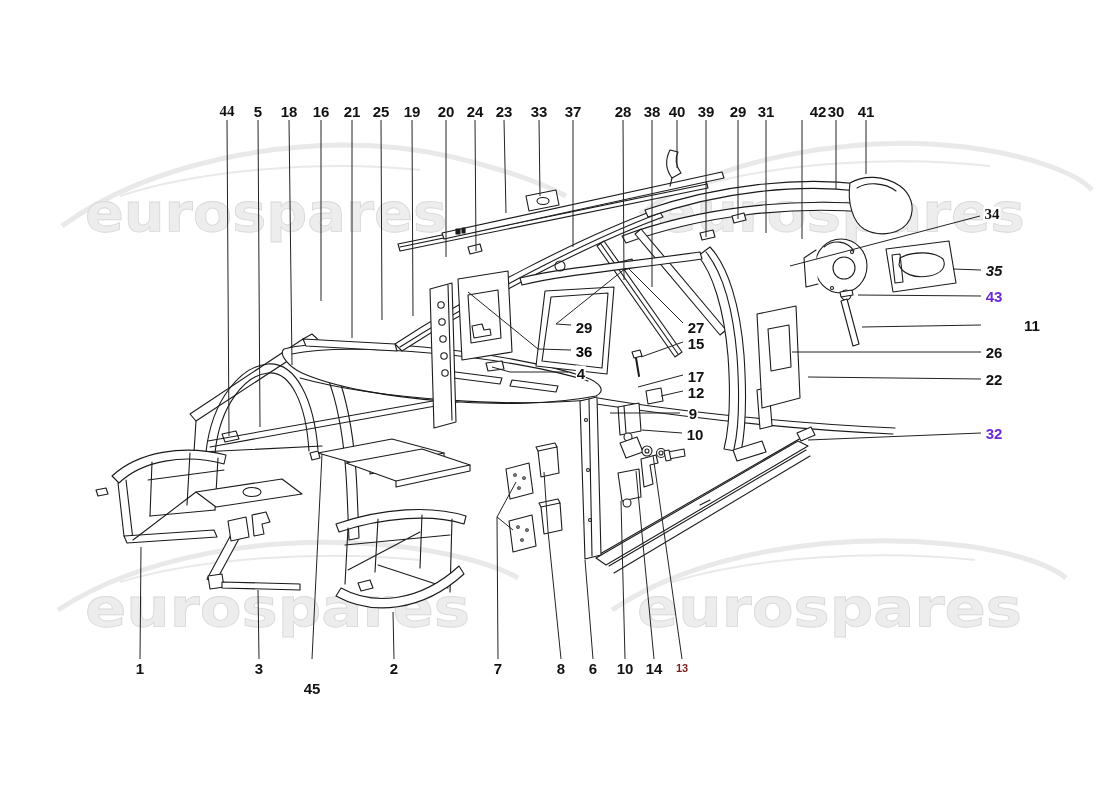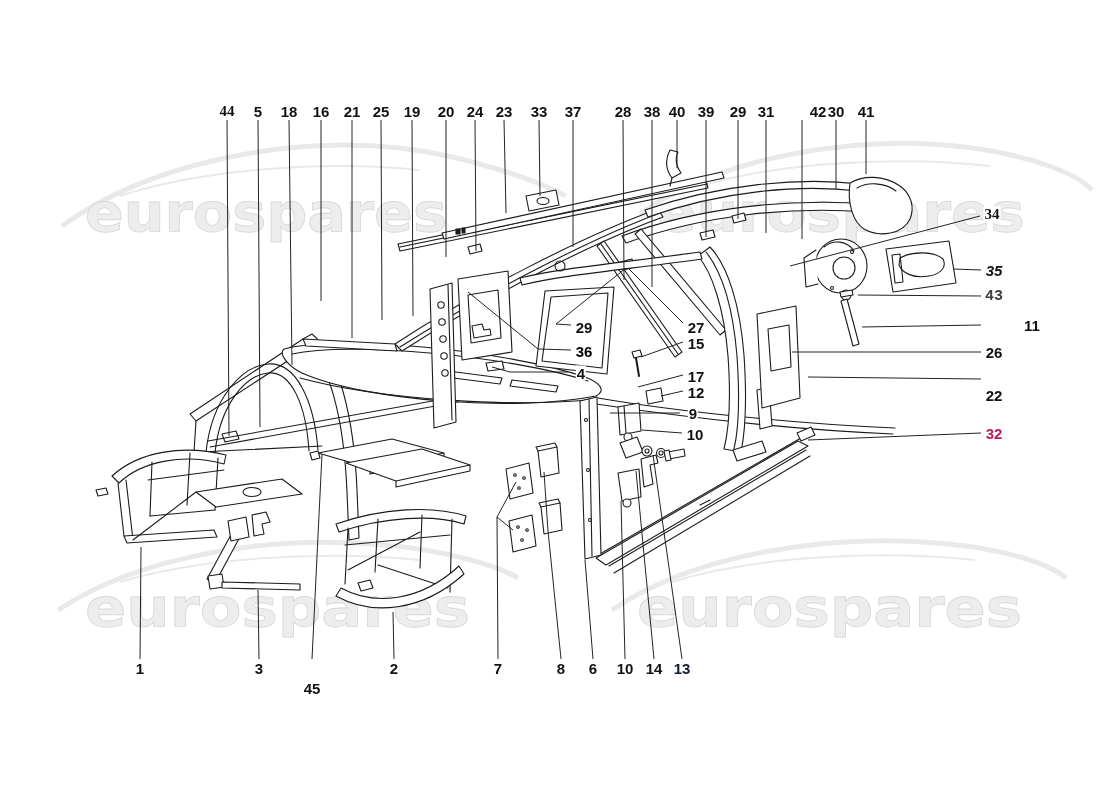--- a/index.html
+++ b/index.html
@@ -312,38 +312,38 @@
       <div class="callout" style="left: 652px; top: 111px; font-size: 15px; color: rgb(17, 17, 17);">38</div>
       <div class="callout" style="left: 677px; top: 111px; font-size: 15px; color: rgb(17, 17, 17);">40</div>
       <div class="callout" style="left: 706px; top: 111px; font-size: 15px; color: rgb(17, 17, 17);">39</div>
       <div class="callout" style="left: 738px; top: 111px; font-size: 15px; color: rgb(17, 17, 17);">29</div>
       <div class="callout" style="left: 766px; top: 111px; font-size: 15px; color: rgb(17, 17, 17);">31</div>
       <div class="callout" style="left: 802px; top: 111px; font-size: 15px; color: rgb(17, 17, 17); margin-left: 16px;">42</div>
       <div class="callout" style="left: 836px; top: 111px; font-size: 15px; color: rgb(17, 17, 17);">30</div>
       <div class="callout" style="left: 866px; top: 111px; font-size: 15px; color: rgb(17, 17, 17);">41</div>
       <div class="callout" style="left: 992px; top: 214px; font-size: 15px; color: rgb(17, 17, 17); font-family: Liberation Serif, serif;">34</div>
       <div class="callout" style="left: 994px; top: 270px; font-size: 15px; color: rgb(17, 17, 17); font-style: italic;">35</div>
-      <div class="callout" style="left: 994px; top: 296px; font-size: 15px; color: #404040; font-family: Liberation Mono, monospace;">43</div>
+      <div class="callout" style="left: 994px; top: 296px; font-size: 15px; color: #6d28d9;">43</div>
       <div class="callout" style="left: 994px; top: 325px; font-size: 15px; color: rgb(17, 17, 17); margin-left: 38px;">11</div>
       <div class="callout" style="left: 994px; top: 352px; font-size: 15px; color: rgb(17, 17, 17);">26</div>
-      <div class="callout" style="left: 994px; top: 379px; font-size: 15px; color: rgb(17, 17, 17); margin-top: 16px;">22</div>
-      <div class="callout" style="left: 994px; top: 433px; font-size: 15px; color: #be185d;">32</div>
+      <div class="callout" style="left: 994px; top: 379px; font-size: 15px; color: rgb(17, 17, 17);">22</div>
+      <div class="callout" style="left: 994px; top: 433px; font-size: 15px; color: #6d28d9;">32</div>
       <div class="callout" style="left: 584px; top: 327px; font-size: 15px; color: rgb(17, 17, 17);">29</div>
       <div class="callout" style="left: 584px; top: 351px; font-size: 15px; color: #000000;">36</div>
       <div class="callout" style="left: 581px; top: 373px; font-size: 15px; color: rgb(17, 17, 17);">4</div>
       <div class="callout" style="left: 696px; top: 327px; font-size: 15px; color: rgb(17, 17, 17);">27</div>
       <div class="callout" style="left: 696px; top: 343px; font-size: 15px; color: rgb(17, 17, 17);">15</div>
       <div class="callout" style="left: 696px; top: 376px; font-size: 15px; color: rgb(17, 17, 17);">17</div>
       <div class="callout" style="left: 696px; top: 392px; font-size: 15px; color: rgb(17, 17, 17);">12</div>
       <div class="callout" style="left: 693px; top: 413px; font-size: 15px; color: rgb(17, 17, 17);">9</div>
       <div class="callout" style="left: 695px; top: 434px; font-size: 15px; color: rgb(17, 17, 17);">10</div>
       <div class="callout" style="left: 140px; top: 668px; font-size: 15px; color: rgb(17, 17, 17);">1</div>
       <div class="callout" style="left: 259px; top: 668px; font-size: 15px; color: rgb(17, 17, 17);">3</div>
       <div class="callout" style="left: 312px; top: 668px; font-size: 15px; color: rgb(17, 17, 17); margin-top: 20px;">45</div>
       <div class="callout" style="left: 394px; top: 668px; font-size: 15px; color: rgb(17, 17, 17);">2</div>
       <div class="callout" style="left: 498px; top: 668px; font-size: 15px; color: rgb(17, 17, 17);">7</div>
       <div class="callout" style="left: 561px; top: 668px; font-size: 15px; color: rgb(17, 17, 17);">8</div>
       <div class="callout" style="left: 593px; top: 668px; font-size: 15px; color: rgb(17, 17, 17);">6</div>
       <div class="callout" style="left: 625px; top: 668px; font-size: 15px; color: rgb(17, 17, 17);">10</div>
       <div class="callout" style="left: 654px; top: 668px; font-size: 15px; color: rgb(17, 17, 17);">14</div>
-      <div class="callout" style="left: 682px; top: 668px; font-size: 15px; color: #0f172a;">13</div>
+      <div class="callout" style="left: 682px; top: 668px; font-size: 11px; color: #7f1d1d;">13</div>
     </div>
 </div>
 
 </body></html>

